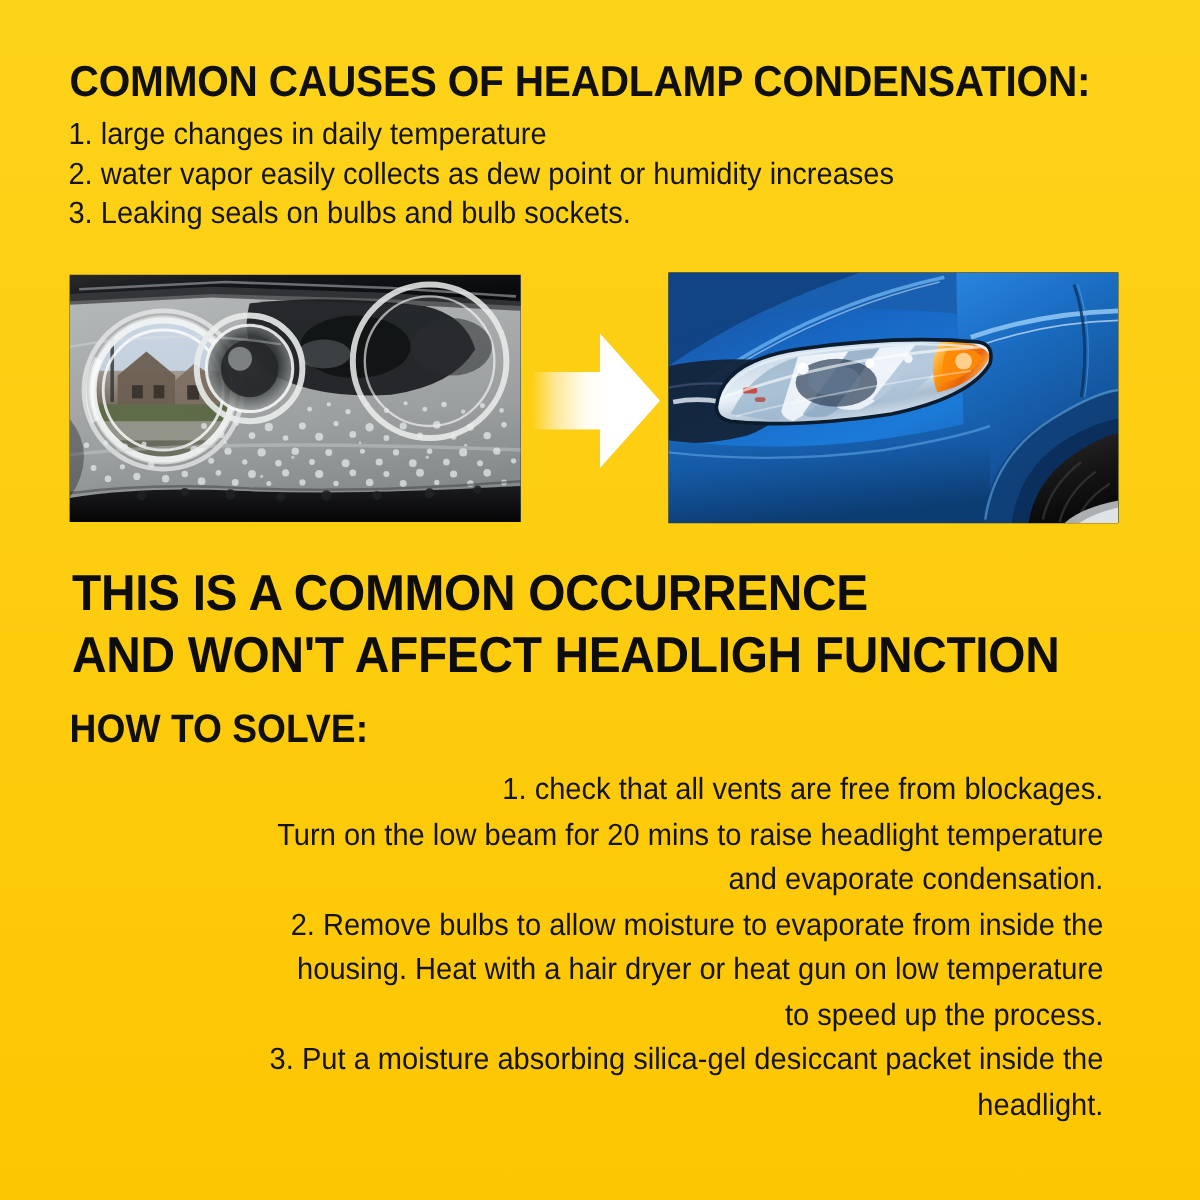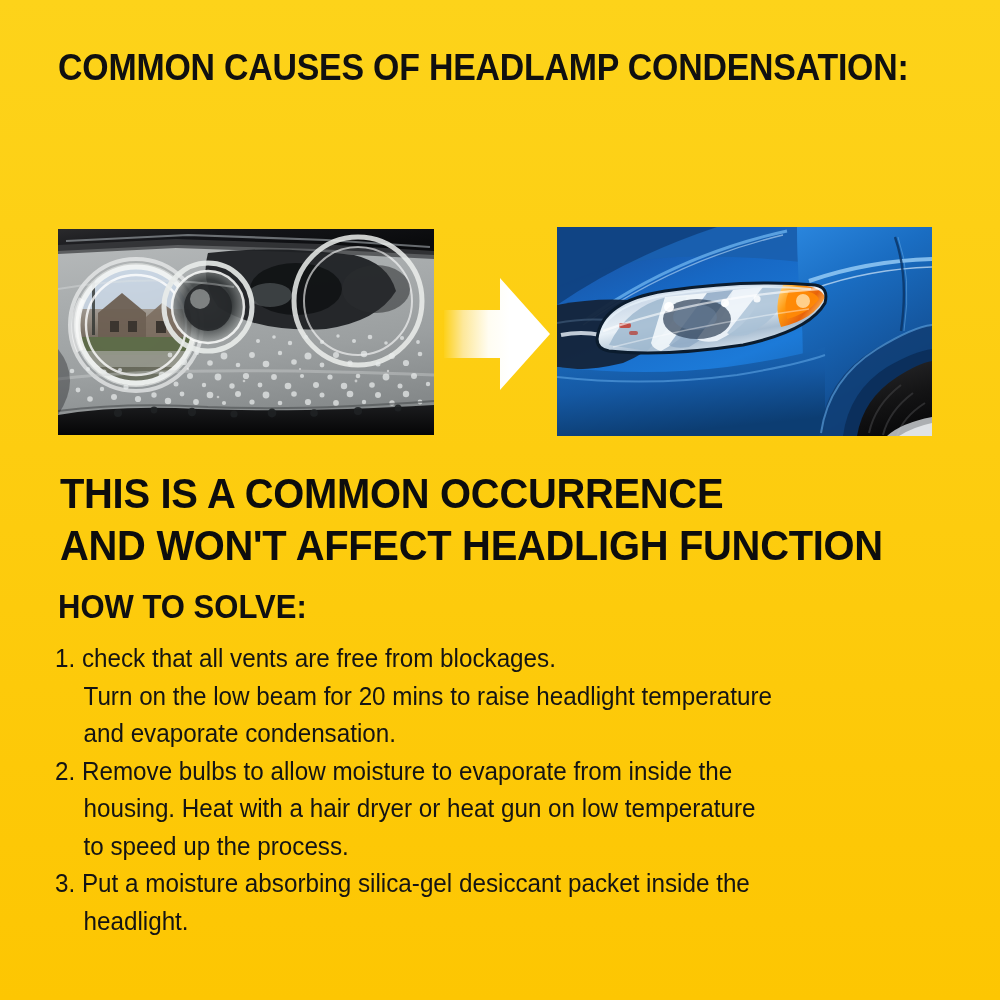--- a/index.html
+++ b/index.html
@@ -82,20 +82,21 @@
     transform: scaleX(0.94);
     transform-origin: left center;
     white-space: nowrap;
   }
 
   .solve-list {
     position: absolute;
     left: 55px;
     top: 640px;
     width: 910px;
+    text-align: right;
   }
   .solve-list .row {
     font-family: "Liberation Sans Narrow", "Liberation Sans", sans-serif;
     font-size: 25.5px;
     color: #141414;
     line-height: 37.5px;
     white-space: nowrap;
     transform: scaleX(0.95);
     transform-origin: left center;
   }
@@ -131,20 +132,25 @@
   }
   #arrow svg { display:block; width:100%; height:100%; }
 </style>
 </head>
 <body>
 
 <div id="poster">
 
   <div class="head-main">COMMON CAUSES OF HEADLAMP CONDENSATION:</div>
 
+  <div class="causes-list">
+    <div class="row">1. large changes in daily temperature</div>
+    <div class="row">2. water vapor easily collects as dew point or humidity increases</div>
+    <div class="row">3. Leaking seals on bulbs and bulb sockets.</div>
+  </div>
 
   <div class="photo" id="photo-before">
     <svg viewBox="0 0 376 206" preserveAspectRatio="none">
       <defs>
         <linearGradient id="glassFog" x1="0" y1="0" x2="0.25" y2="1">
           <stop offset="0%" stop-color="#b9bcbd"></stop>
           <stop offset="35%" stop-color="#a9adae"></stop>
           <stop offset="70%" stop-color="#9b9fa0"></stop>
           <stop offset="100%" stop-color="#85898a"></stop>
         </linearGradient>

